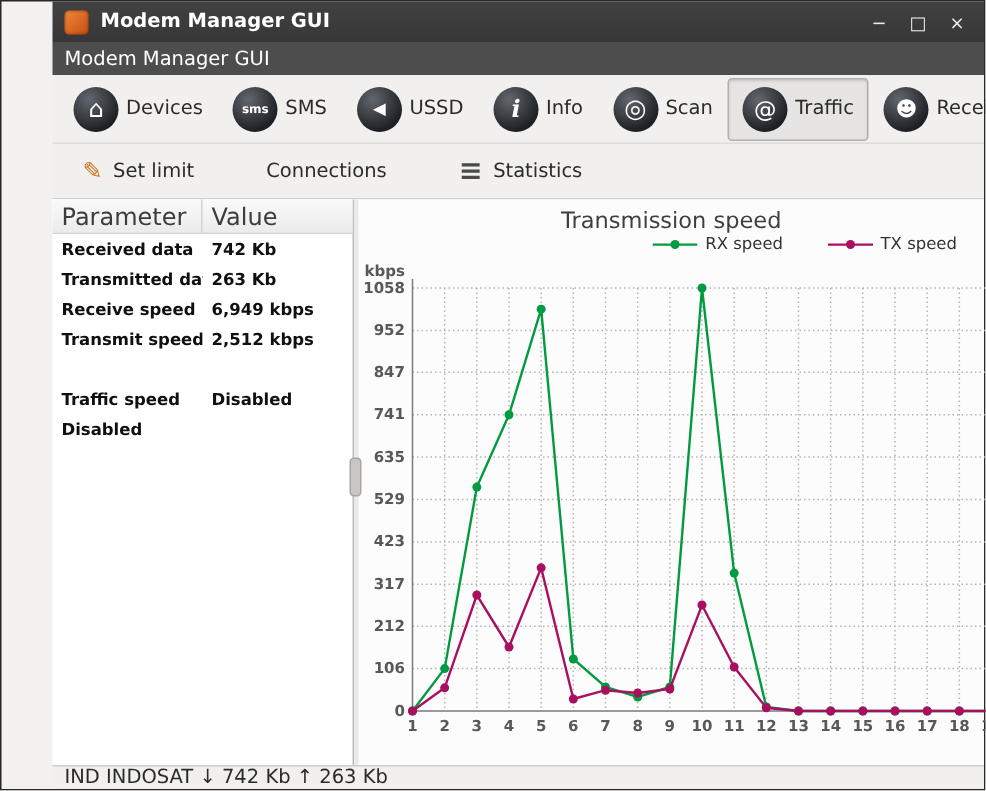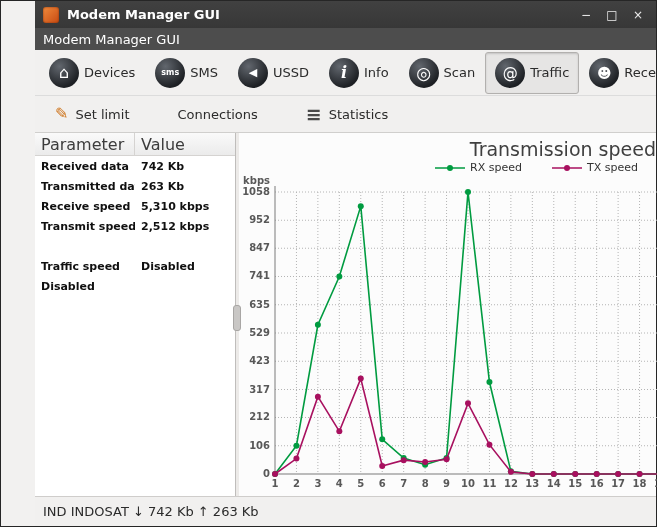--- a/index.html
+++ b/index.html
@@ -43,30 +43,30 @@
   .stats-header { display: grid; grid-template-columns: 100px 1fr; height: 23px; background: linear-gradient(#fafafa, #ebebeb); border-bottom: 1px solid #d5d3d1; }
   .hcell { display: flex; align-items: center; padding: 0 6px; font-size: 16px; color: #3c3c3c; border-right: 1px solid #d5d3d1; }
   .hcell:last-child { border-right: none; }
   .stats-row { display: grid; grid-template-columns: 100px 1fr; height: 20px; }
   .cell { display: flex; align-items: center; padding: 0 6px; font-size: 11px; font-weight: bold; color: #101010; white-space: nowrap; overflow: hidden; }
 
   .splitter { width: 3px; background: #eceae8; position: relative; cursor: col-resize; flex: none; }
   .grip { position: absolute; left: -3px; top: 172px; width: 8px; height: 26px; border-radius: 3px; background: #c9c7c5; border: 1px solid #a8a6a4; }
 
   .chart-panel { flex: 1; display: flex; flex-direction: column; background: #fcfcfc; padding-top: 5px; min-width: 0; }
-  .chart-title { text-align: right; font-size: 19px; color: #3f3f3f; height: 18px; flex: none; }
-  .legend { display: flex; justify-content: flex-end; align-items: flex-end; gap: 30px; height: 18px; padding-right: 18px; font-size: 11px; color: #333; flex: none; }
+  .chart-title { text-align: center; font-size: 15px; color: #3f3f3f; height: 18px; flex: none; }
+  .legend { display: flex; justify-content: flex-end; align-items: flex-start; gap: 30px; height: 18px; padding-right: 18px; font-size: 11px; color: #333; flex: none; }
   .legend-item { display: flex; align-items: center; gap: 5px; }
   #chart-svg { display: block; }
   .tick { font-family: "DejaVu Sans", sans-serif; font-size: 10px; font-weight: bold; fill: #585858; }
   .grid { stroke: #b4b4b4; stroke-dasharray: 1 2; stroke-width: 1; }
   .axis { stroke: #7a7a7a; stroke-width: 1; }
 
   
-  .statusbar { height: 30px; background: #f1f0ef; border-top: 1px solid #cfcdcb; display: flex; align-items: center; padding: 0 8px; font-size: 13px; color: #2b2b2b; flex: none; }
+  .statusbar { height: 16px; background: #f1f0ef; border-top: 1px solid #cfcdcb; display: flex; align-items: center; padding: 0 8px; font-size: 13px; color: #2b2b2b; flex: none; }
 </style>
 </head>
 <body>
 
 <div class="window">
 
   <div class="titlebar">
     <span class="app-icon"></span>
     <span class="win-title">Modem Manager GUI</span>
     <span class="win-controls">
@@ -135,21 +135,21 @@
           <div class="stats-row">
             <span class="cell">Received data</span>
             <span class="cell">742 Kb</span>
           </div>
           <div class="stats-row">
             <span class="cell">Transmitted data</span>
             <span class="cell">263 Kb</span>
           </div>
           <div class="stats-row">
             <span class="cell">Receive speed</span>
-            <span class="cell">5,310 kbps</span>
+            <span class="cell">6,949 kbps</span>
           </div>
           <div class="stats-row">
             <span class="cell">Transmit speed</span>
             <span class="cell">2,512 kbps</span>
           </div>
           <div class="stats-row">
           </div>
           <div class="stats-row">
             <span class="cell">Traffic speed</span>
             <span class="cell">Disabled</span>

